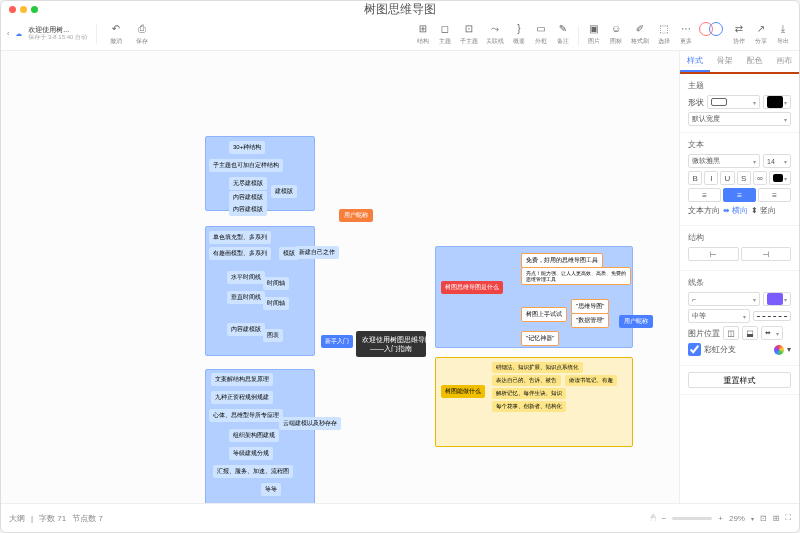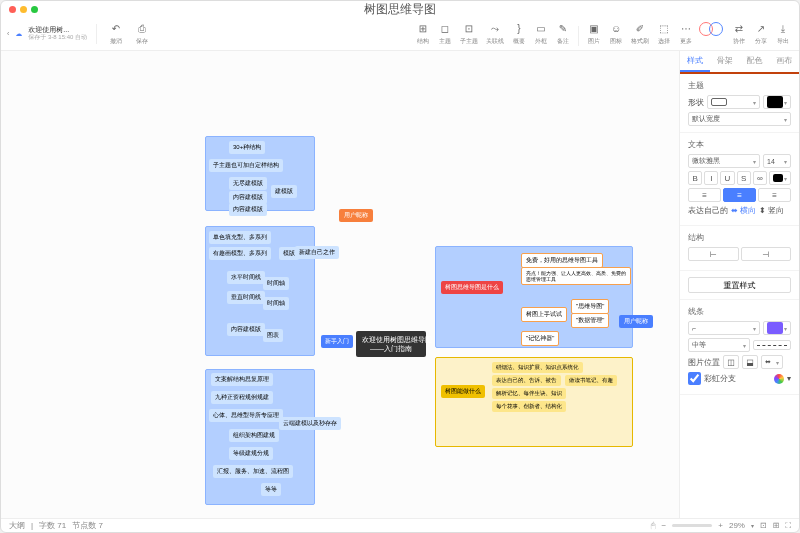--- a/index.html
+++ b/index.html
@@ -33,21 +33,21 @@
 .sel{flex:1;height:14px;border:1px solid #ddd;border-radius:2px;display:flex;align-items:center;justify-content:space-between;padding:0 3px;font-size:7px;background:#fff}
 .sel .ar{font-size:6px;color:#999}
 .sw{width:16px;height:12px;background:#000;border-radius:2px}
 .dash{height:10px;flex:1;border:1px solid #ddd;border-radius:2px;display:flex;align-items:center;padding:0 3px}
 .dash::before{content:"";flex:1;border-top:1px dashed #444}
 .btg{display:flex;gap:2px}
 .bt{width:16px;height:14px;border:1px solid #ddd;border-radius:2px;display:flex;align-items:center;justify-content:center;font-size:8px}
 .btw{flex:1;height:14px}
 .bt.act{background:#4a7fff;color:#fff;border-color:#4a7fff}
 .resetbtn{width:100%;height:16px;border:1px solid #ddd;border-radius:2px;font-size:8px;background:#fff}
-.status{height:14px;border-top:1px solid #eee;display:flex;align-items:center;padding:0 8px;font-size:8px;color:#888;gap:6px}
+.status{height:29px;border-top:1px solid #eee;display:flex;align-items:center;padding:0 8px;font-size:8px;color:#888;gap:6px}
 .status .r{margin-left:auto;display:flex;gap:6px;align-items:center}
 
 .node{position:absolute;font-size:6px;border-radius:2px;padding:2px 4px;white-space:nowrap}
 .root{background:#333;color:#fff;padding:4px 6px;line-height:1.3;text-align:center;font-size:7px}
 .blue{background:#4a7fff;color:#fff}
 .bbox{background:#b3cfff;border:1px solid #8bb3ff}
 .ybox{border:1px solid #e6b800}
 .obox{background:#fff;border:1px solid #f7a04d}
 .red{background:#e44;color:#fff}
 .yel{background:#f0c000}
@@ -283,33 +283,32 @@
               <span class="sw" style="width:10px;height:8px"></span>
               <span class="ar">▾</span>
             </div>
         </div>
         <div class="prow btg">
           <div class="bt btw">≡</div>
           <div class="bt btw act">≡</div>
           <div class="bt btw">≡</div>
         </div>
         <div class="prow">
-            <span>表达自己的</span>
+            <span>文本方向</span>
           <span style="color:#4a7fff">⬌ <span>横向</span></span>
           <span>⬍ <span>竖向</span></span>
           </div>
       </div>
       <div class="psec">
         <h4>结构</h4>
         <div class="prow btg">
           <div class="bt btw">⊢</div>
           <div class="bt btw">⊣</div>
         </div>
       </div>
-      <div class="psec"><button class="resetbtn">重置样式</button></div>
       <div class="psec">
         <h4>线条</h4>
         <div class="prow">
           <div class="sel">
               <span>⌐</span>
               <span class="ar">▾</span>
             </div>
           <div class="sel" style="flex:0 0 28px">
               <span class="sw" style="background:#7a5cff"></span>
               <span class="ar">▾</span>
@@ -331,20 +330,21 @@
               <span class="ar">▾</span>
             </div>
         </div>
         <div class="prow">
             <input type="checkbox" checked="" style="accent-color: rgb(74, 127, 255);">
           <span>彩虹分支</span>
           <span style="margin-left:auto;width:10px;height:10px;border-radius:50%;background:conic-gradient(#f44,#fc4,#4c4,#48f,#84f,#f44)"></span>
             <span class="ar">▾</span>
         </div>
       </div>
+      <div class="psec"><button class="resetbtn">重置样式</button></div>
     </div>
   </div>
 
   <div class="status">
     <span>大纲</span>
     <span>|</span>
     <span>字数 71</span>
     <span>节点数 7</span>
     <div class="r">
       <span>🖱</span>

